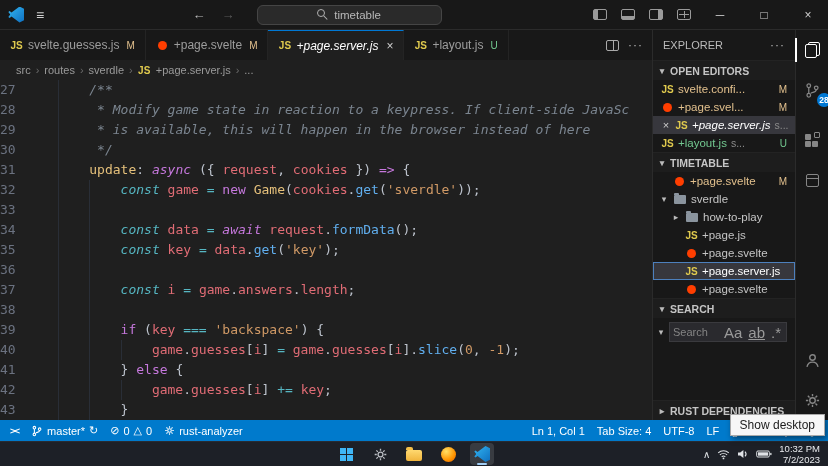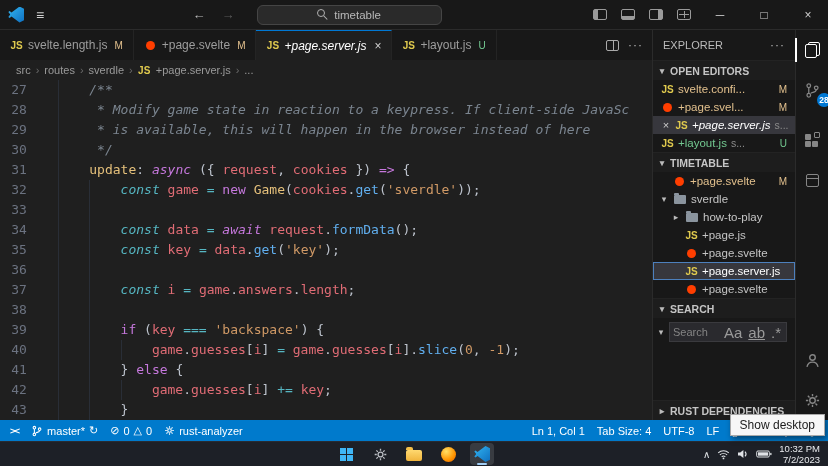--- a/index.html
+++ b/index.html
@@ -38,21 +38,21 @@
   .spliticon::after{content:"";position:absolute;top:0;bottom:0;left:50%;width:1px;background:#aaa}
   .moreico{font-size:12px;letter-spacing:1px;color:#bbb}
 
   
   .breadcrumb{position:absolute;top:60px;left:0;width:652px;height:20px;background:#1f1f1f;display:flex;align-items:center;gap:5px;padding-left:16px;font-size:11px;color:#9a9a9a}
   .bc-sep{color:#6a6a6a}
 
   
   .editor{position:absolute;top:80px;left:0;width:652px;height:340px;background:#1f1f1f;font-family:"DejaVu Sans Mono",monospace;font-size:13px;line-height:20px;white-space:pre;overflow:hidden}
   .line{display:flex;height:20px}
-  .gut{flex:none;width:58px;padding-right:20px;text-align:center;color:#6b7280}
+  .gut{flex:none;width:58px;padding-right:20px;text-align:left;color:#6b7280}
   .code{display:block;flex:1;overflow:hidden}
   .ig{display:inline-block;width:4ch;height:20px;border-left:1px solid #292e37;vertical-align:top}
   .tok-c{color:#7b8590;font-style:italic}
   .tok-k{color:#c678dd}
   .tok-ki{color:#c678dd;font-style:italic}
   .tok-st{color:#56b6c2;font-style:italic}
   .tok-op{color:#56b6c2}
   .tok-fn{color:#e5c07b}
   .tok-m{color:#61afef}
   .tok-v{color:#e06c75}
@@ -148,21 +148,21 @@
   <span class="layico gridpic"></span>
   <span class="winbtn">─</span>
   <span class="winbtn">□</span>
   <span class="winbtn">×</span>
 </div>
 
 <div class="tabbar">
   <div class="tabstrip">
       <div class="tab">
         <span class="fic-js">JS</span>
-        <span class="tlabel">svelte.length.js</span>
+        <span class="tlabel">svelte.guesses.js</span>
         <span class="tbadge mod">M</span>
       </div>
       <div class="tab">
         <span class="fic-sv"></span>
         <span class="tlabel">+page.svelte</span>
         <span class="tbadge mod">M</span>
       </div>
       <div class="tab active">
         <span class="fic-js">JS</span>
         <span class="tlabel ital">+page.server.js</span>

